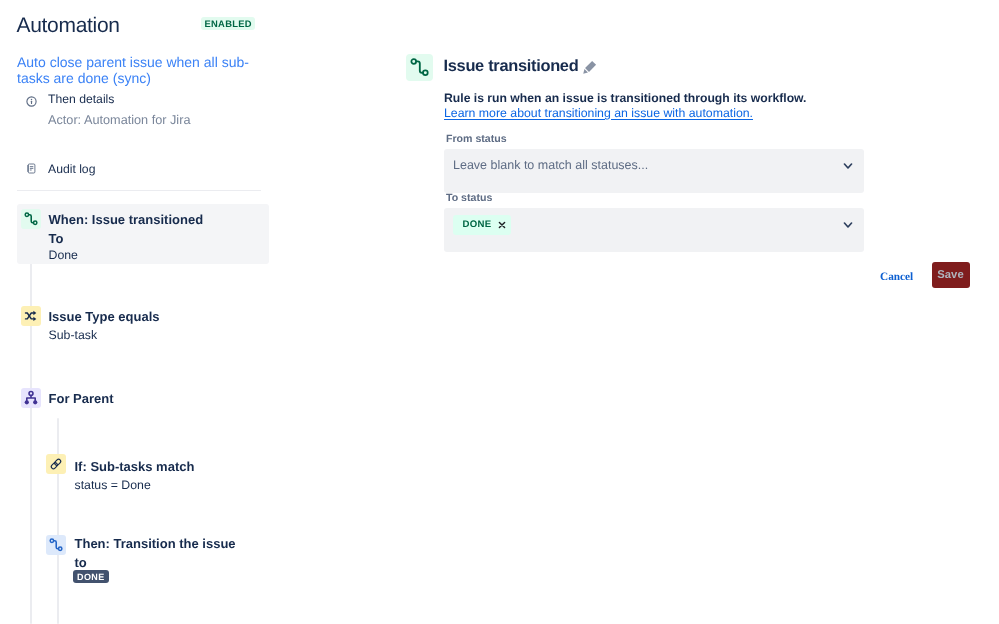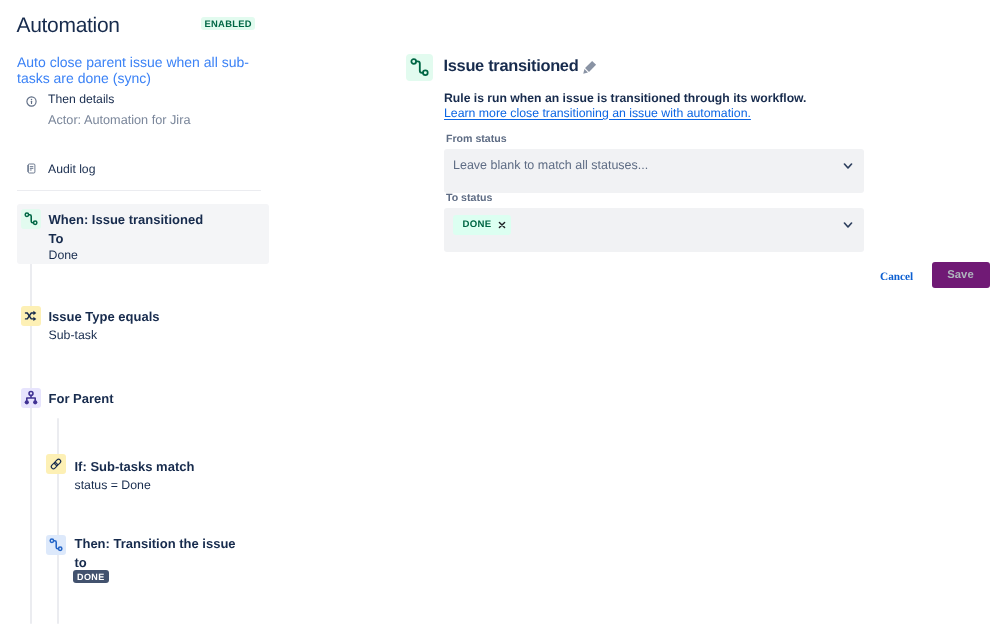--- a/index.html
+++ b/index.html
@@ -50,21 +50,21 @@
   .select{position:absolute;left:444px;width:420px;height:44px;background:#f1f2f4;
      border-radius:3px;box-sizing:border-box;position:absolute;}
   .select .val{position:absolute;left:9px;top:8px;font-size:12.5px;line-height:17px;color:#5e6c84;white-space:nowrap;}
   .chev{position:absolute;left:399px;top:13.5px;width:10px;height:6px;display:block;line-height:0;}
   .chip{position:absolute;left:8.5px;top:7px;height:19.5px;background:#dcfff1;border-radius:3px;
      padding:0 5px 0 10px;display:flex;align-items:center;gap:6.5px;box-sizing:border-box;}
   .chip-x{display:block;line-height:0;}
   .chip .t{font-size:9.6px;font-weight:700;letter-spacing:.3px;color:#006644;line-height:10px;}
   .btn-cancel{position:absolute;left:880px;top:269px;font-size:11.3px;line-height:16px;
      font-weight:700;color:#0c5fd1;cursor:pointer;white-space:nowrap;font-family:Liberation Serif, serif;}
-  .btn-save{position:absolute;left:931.5px;top:262px;width:58px;height:26px;background:#701a75;
+  .btn-save{position:absolute;left:931.5px;top:262px;width:38px;height:26px;background:#7f1d1d;
      border-radius:3px;color:#afb5bd;font-size:11.3px;line-height:27px;text-align:center;
      font-weight:700;white-space:nowrap;}
 </style>
 </head>
 <body>
 
 <div class="page">
 
   <div class="left">
     <div class="page-title">Automation</div>
@@ -169,21 +169,21 @@
         </svg>
     </span>
     <div class="d-title">Issue transitioned</div>
     <span class="pencil">
       <svg width="14" height="14" viewBox="0.4 0.8 15 14.6">
           <path d="M10.2 1.6l4.2 4.2-7.6 7.6-4.2-4.2z" fill="#8993a4"></path>
           <path d="M1.9 10.3l3.8 3.8-5 1.2z" fill="#8993a4"></path>
         </svg>
     </span>
     <div class="d-desc">Rule is run when an issue is transitioned through its workflow.</div>
-    <div class="d-link">Learn more close transitioning an issue with automation.</div>
+    <div class="d-link">Learn more about transitioning an issue with automation.</div>
 
     <div class="f-label" style="top:132px;">From status</div>
     <div class="select" style="top:149px;">
       <div class="val">Leave blank to match all statuses...</div>
       <span class="chev">
         <svg width="10" height="6" viewBox="0 0 12 8">
             <path d="M1.3 1.4l4.7 5.2 4.7-5.2" fill="none" stroke="#2c3e5d" stroke-width="2.2" stroke-linecap="round" stroke-linejoin="round"></path>
           </svg>
       </span>
     </div>

